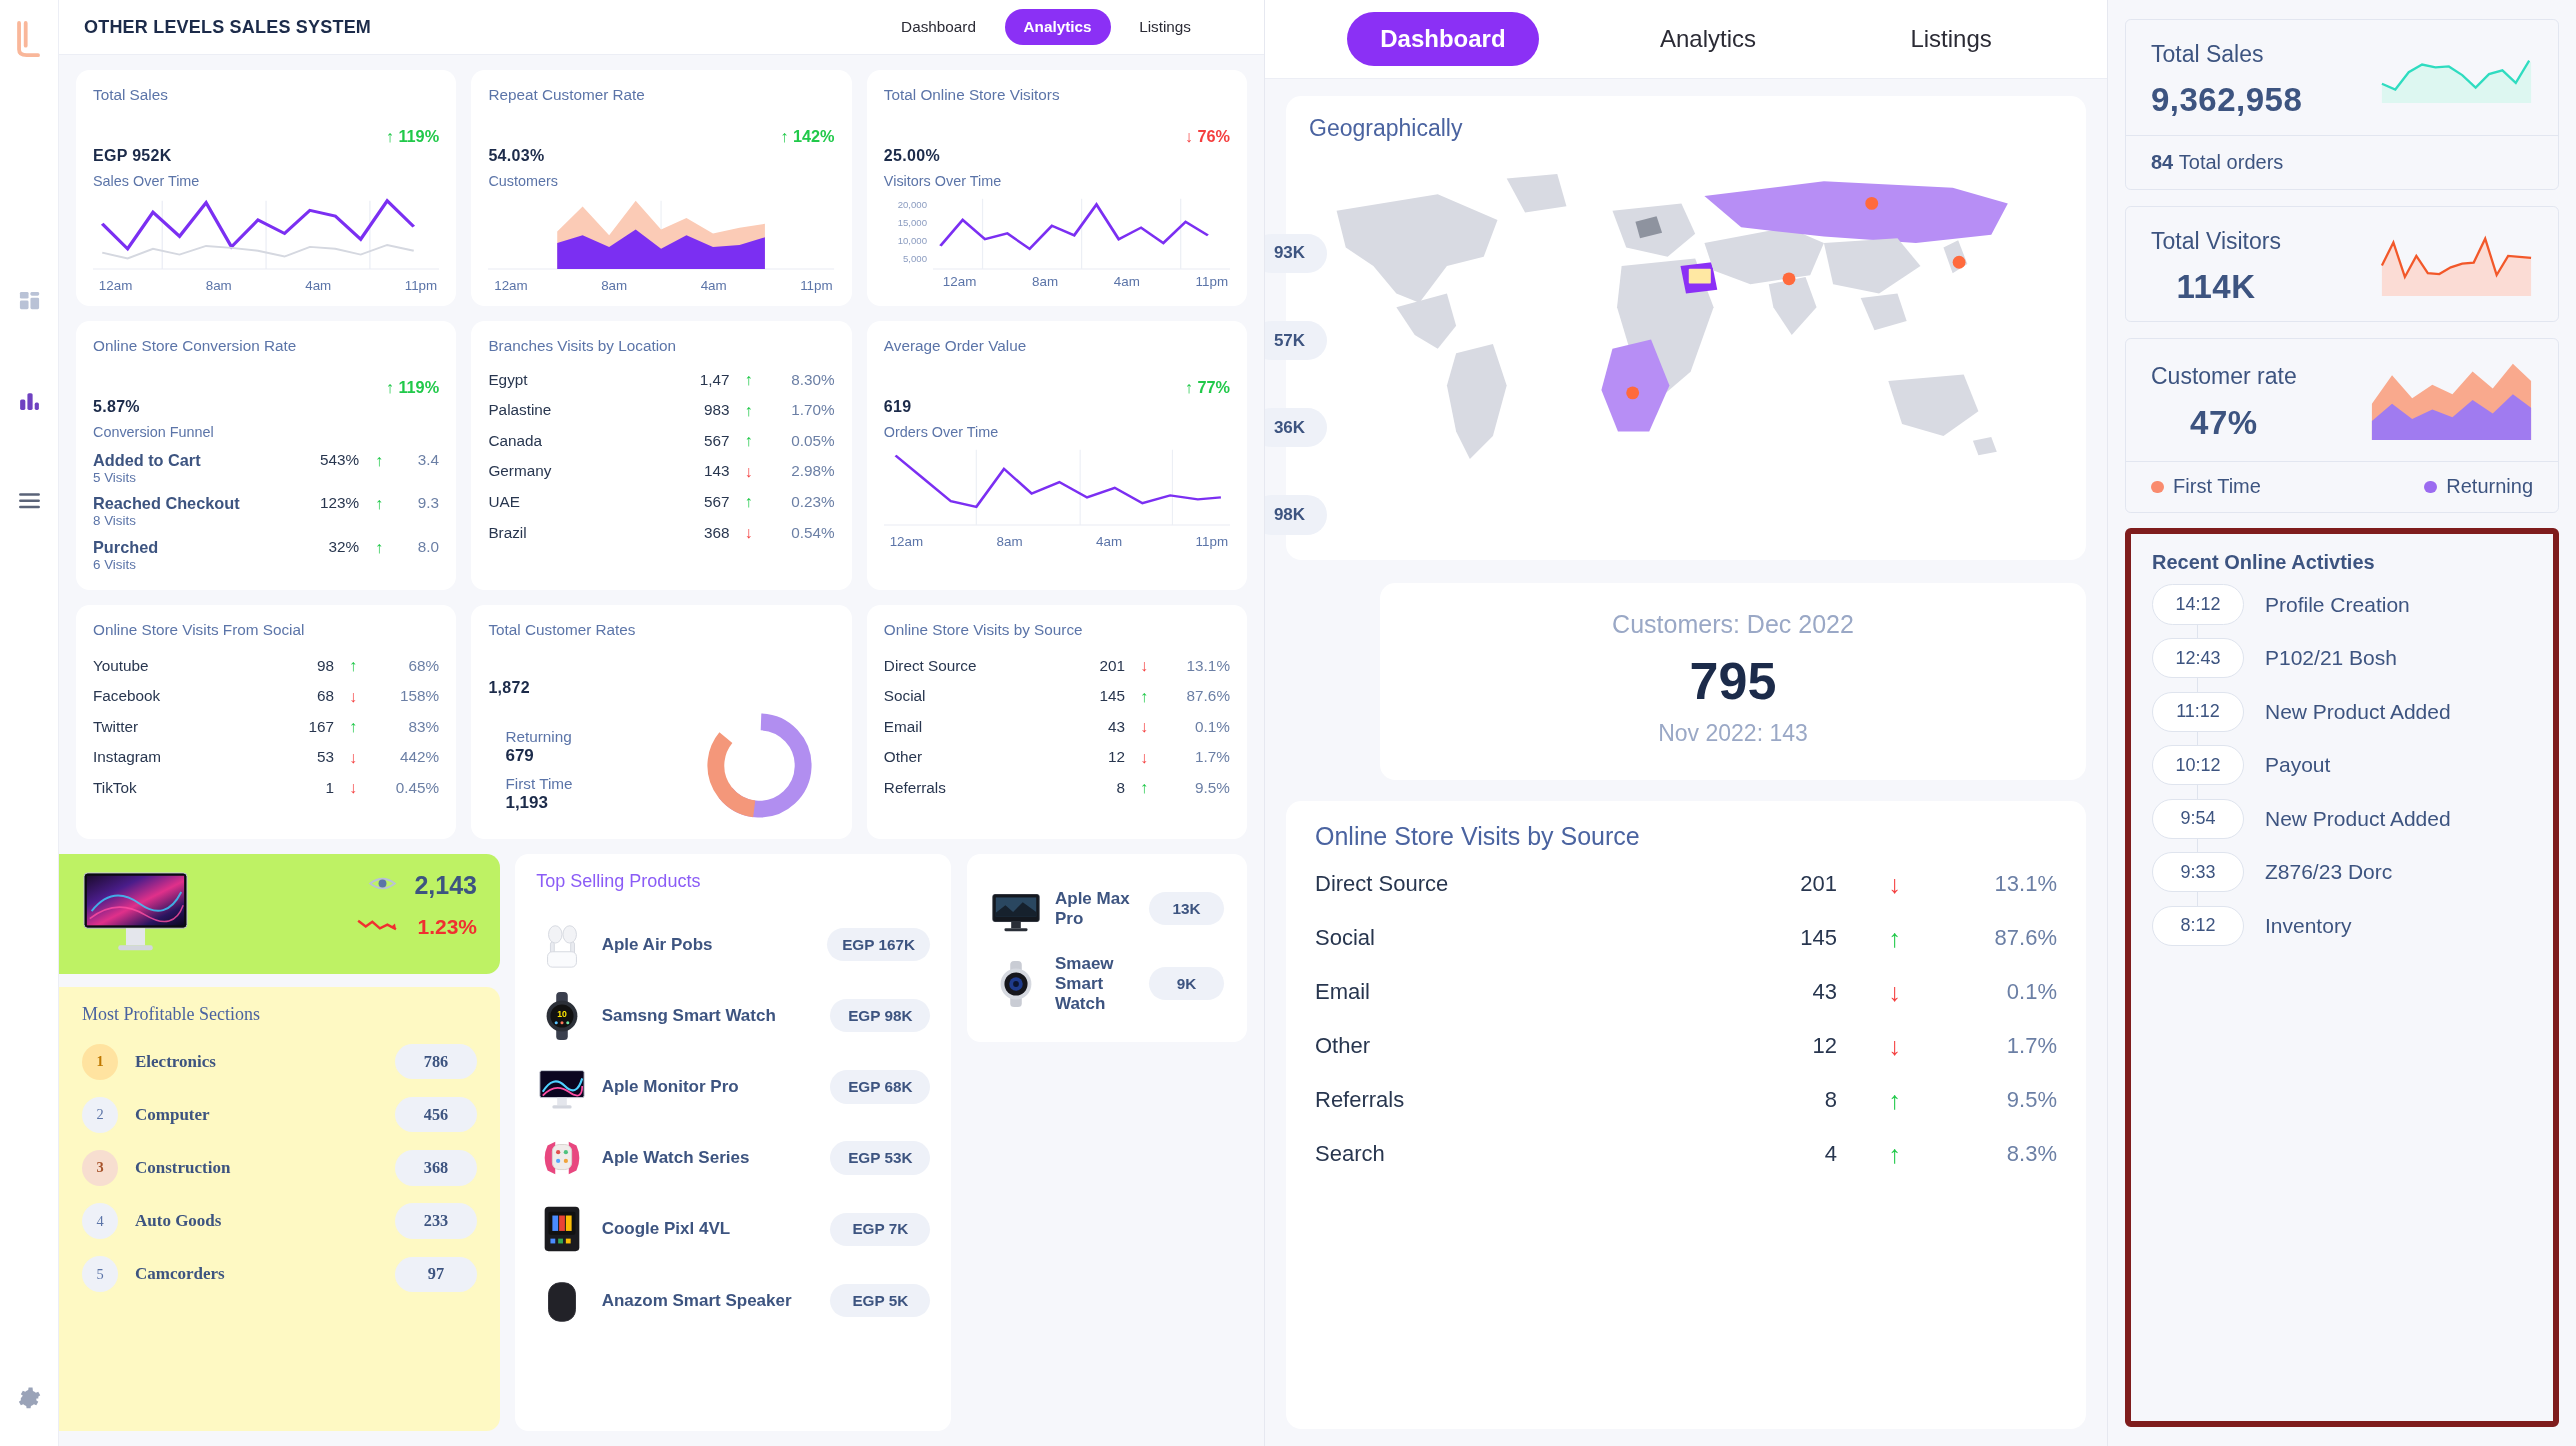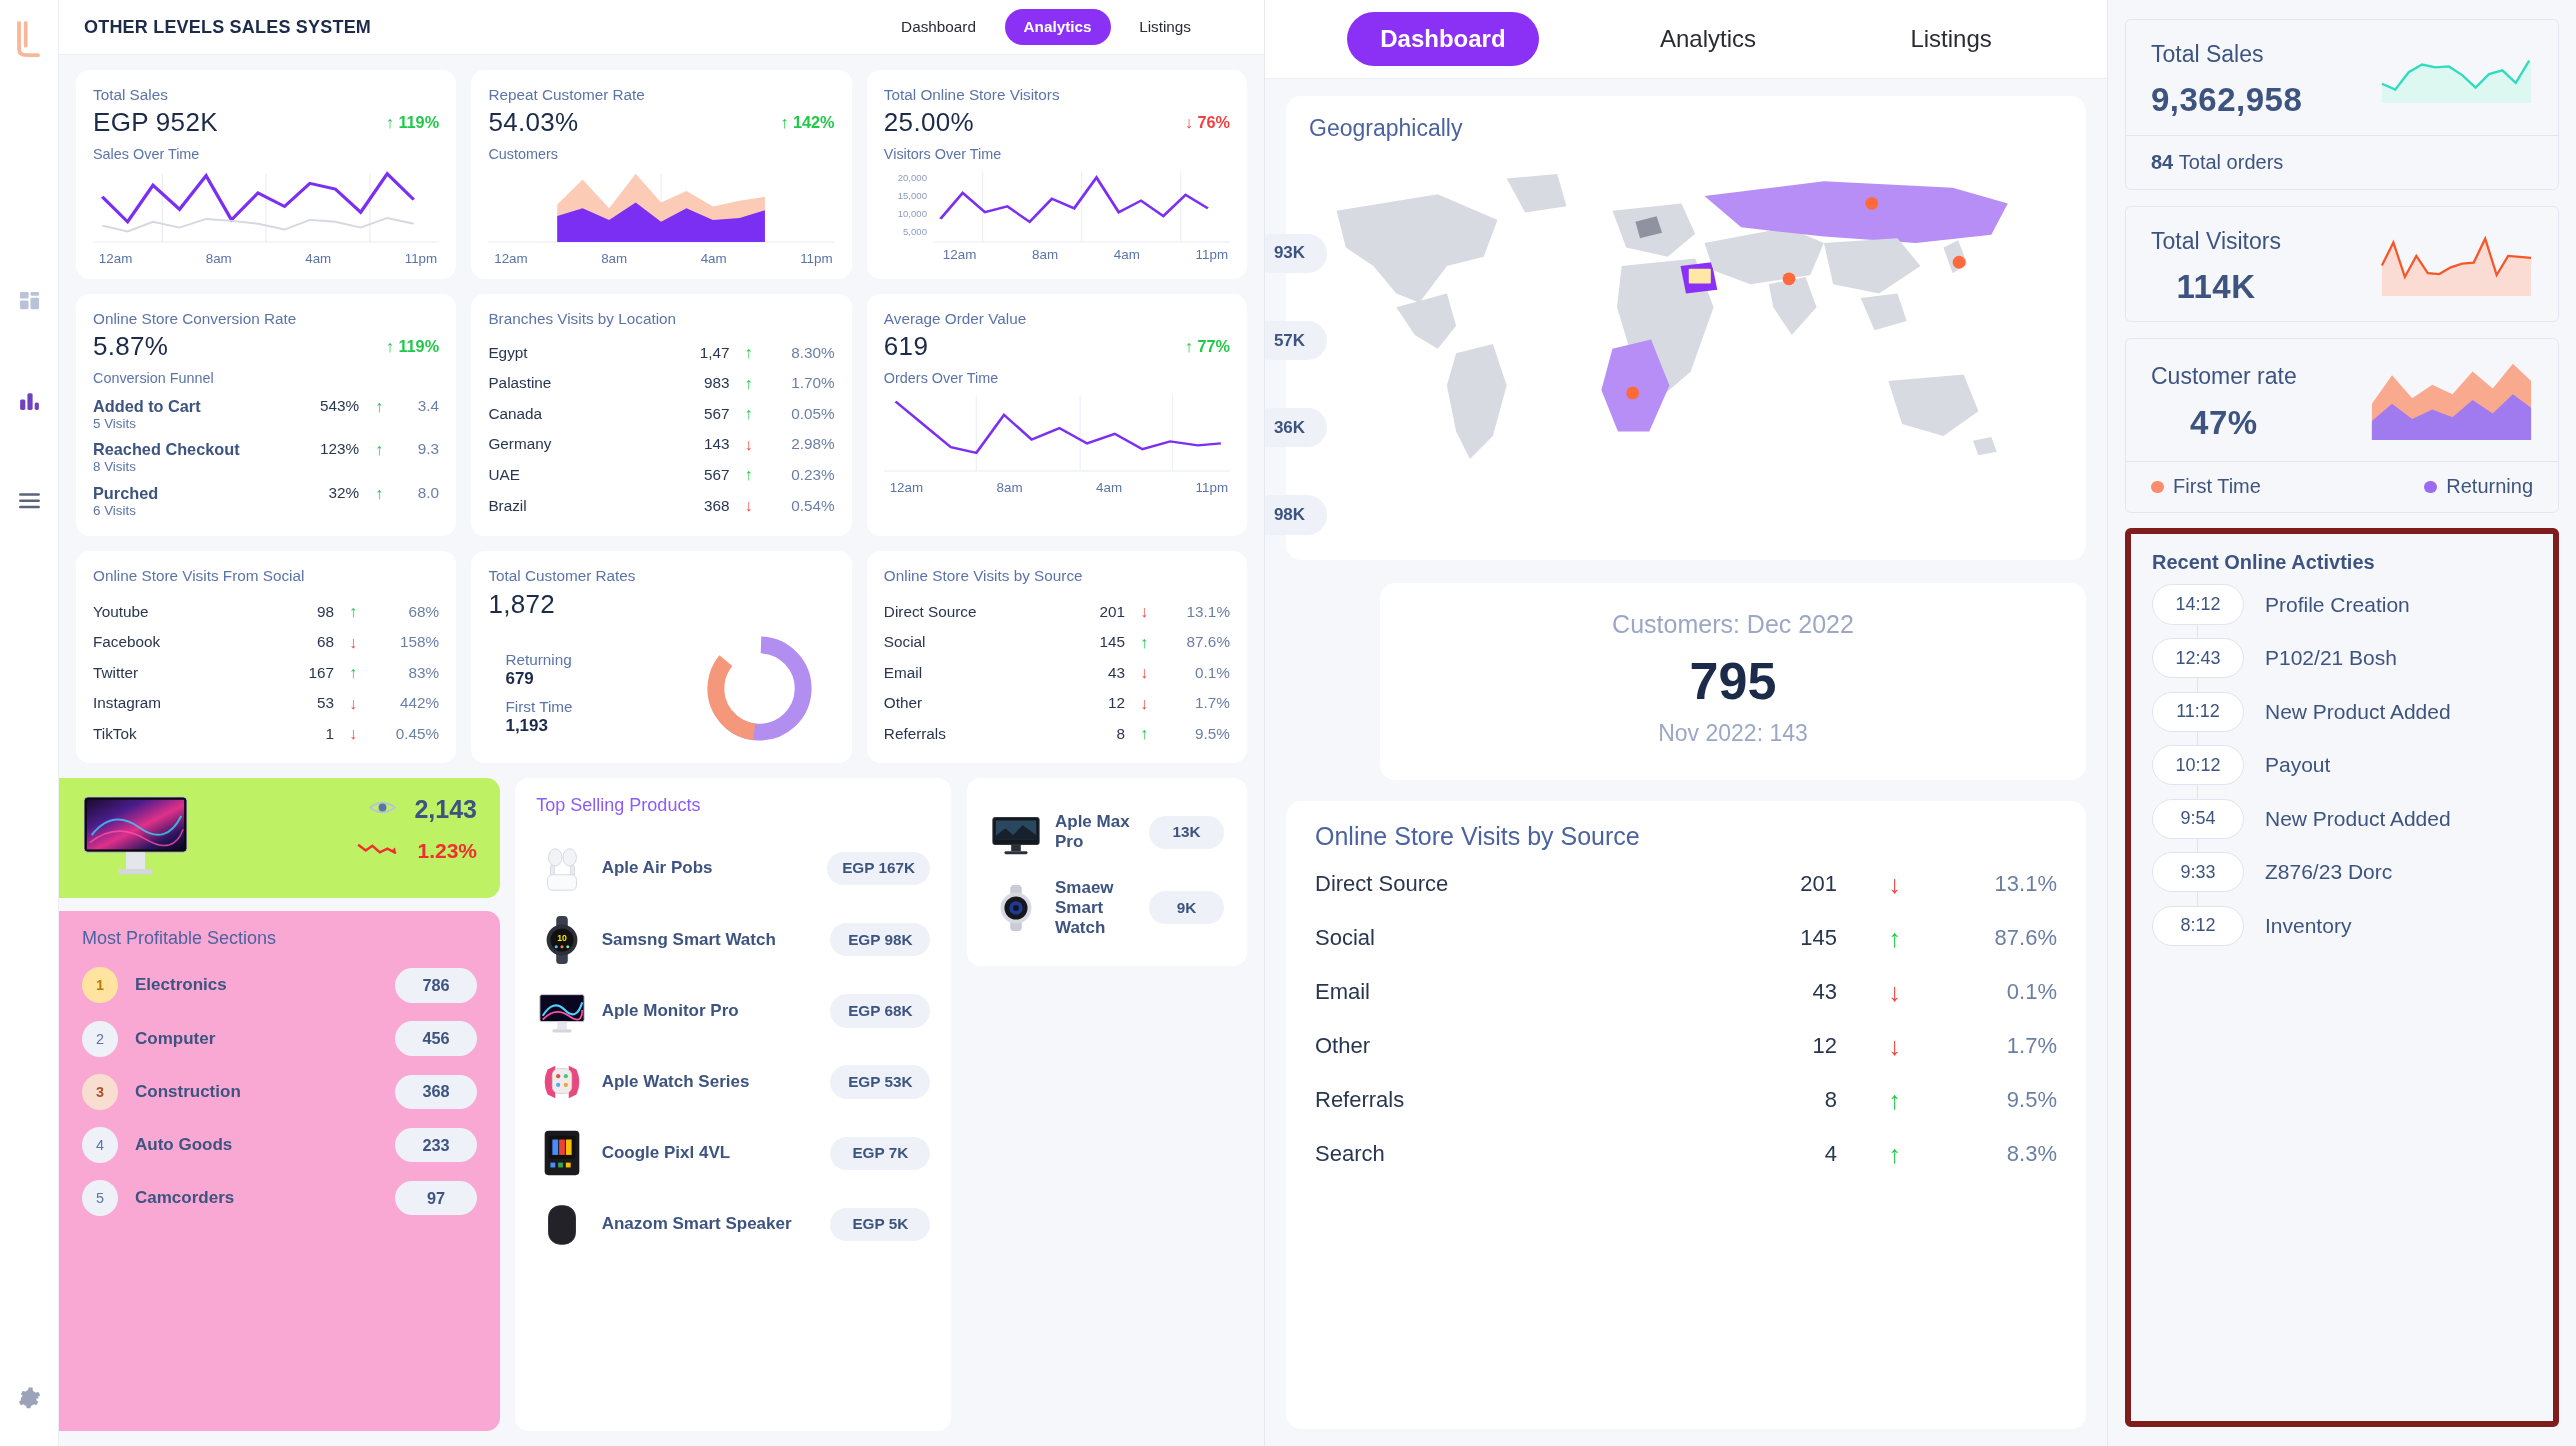--- a/index.html
+++ b/index.html
@@ -40,21 +40,21 @@
   }
   .app-title { font-size:18px; font-weight:bold; color:#1c2b4a; letter-spacing:0.2px; white-space:nowrap; }
   .miniTabs { display:flex; align-items:center; gap:9.6px; margin-left:auto; padding-right:29px;}
   .mt { font-size:15.3px; color:#2b2b35; padding:8.6px 19px; border-radius:29px; white-space:nowrap;}
   .mt.active { background:#8a2be2; background:#8b30f5; color:#fff; font-weight:bold; }
 
   .grid3 { display:grid; grid-template-columns:1fr 1fr 1fr; gap:15.3px; padding:15.3px 17px 0 17px; }
   .card { background:#fff; border-radius:13.4px; padding:15.3px 17px 13.4px 17px; }
   .c-lbl { font-size:15.3px; color:#5b74a8; margin-bottom:3.8px;}
   .c-row { display:flex; align-items:center; justify-content:space-between; }
-  .c-big { font-size:26px; font-weight:normal; color:#1c2b4a; letter-spacing:0.3px;}
+  .c-big { font-size:16px; font-weight:bold; color:#1c2b4a; letter-spacing:0.3px;margin-top:40px;}
   .delta { font-size:16.3px; font-weight:bold; white-space:nowrap;}
   .up { color:#21c94a; }
   .down { color:#f43f3f; }
   .c-sub { font-size:14.4px; color:#5b74a8; margin-top:7.7px; }
   .spark { margin-top:3.8px; }
   .axis { display:flex; justify-content:space-between; font-size:13.4px; color:#5b74a8; padding:3.8px 1.9px 0 5.8px;}
 
   
   .lrow { display:flex; align-items:center; font-size:15.3px; color:#28364f; padding:5.8px 0; }
   .lrow .nm { flex:1; }
@@ -77,21 +77,21 @@
 
   
   .bottomA { display:flex; gap:15.3px; padding:15.3px 17px 15.3px 0; flex:1; min-height:0; }
   .bcolL { width:441px; flex:0 0 441px; display:flex; flex-direction:column; gap:13.4px; }
   .monitorCard { background:#bef264; border-radius:0 13.4px 13.4px 0; padding:17px 23px; display:flex; align-items:flex-start; }
   .mon { width:107px; }
   .monMeta { margin-left:auto; text-align:right; }
   .monRow { display:flex; align-items:center; justify-content:flex-end; gap:17px; }
   .monNum { font-size:25px; font-weight:bold; color:#3d5480; }
   .monPct { font-size:21px; font-weight:bold; color:#f03030; }
-  .profCard { background:#f9a8d4; border-radius:0 13.4px 13.4px 0; padding:17px 23px 9.6px 23px; flex:1;}
+  .profCard { background:#fef9c3; border-radius:0 13.4px 13.4px 0; padding:17px 23px 9.6px 23px; flex:1;font-family:Liberation Serif, serif;}
   .profTitle { font-size:18px; color:#4a63a0; margin-bottom:9.6px;}
   .prow { display:flex; align-items:center; padding:8.6px 0; }
   .rank { width:36px; height:36px; border-radius:50%; background:#eef1f8; color:#5b74a8;
           display:flex; align-items:center; justify-content:center; font-size:14.4px; margin-right:17px;}
   .rank.r1 { background:#ffe3a0; color:#c07800; font-weight:bold;}
   .rank.r3 { background:#f7ded0; color:#a6522a; font-weight:bold;}
   .pname { flex:1; font-size:17px; font-weight:bold; color:#3d5480;}
   .pill { background:#eef1f8; color:#3d5480; font-size:16.3px; font-weight:bold;
           padding:7.7px 21px; border-radius:23px; min-width:82px; text-align:center;}
 

